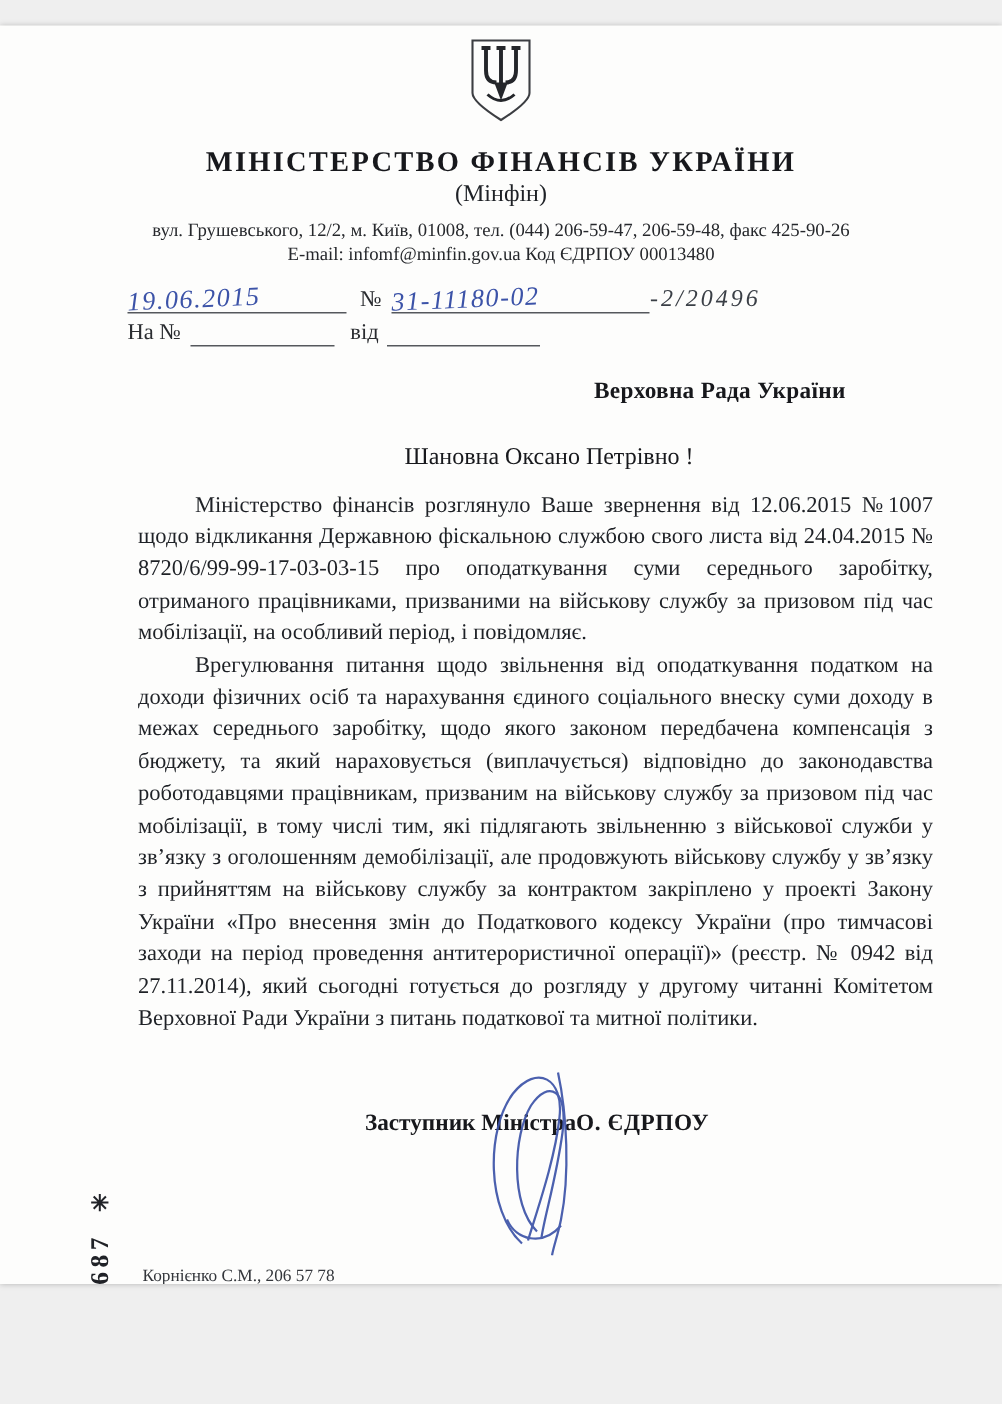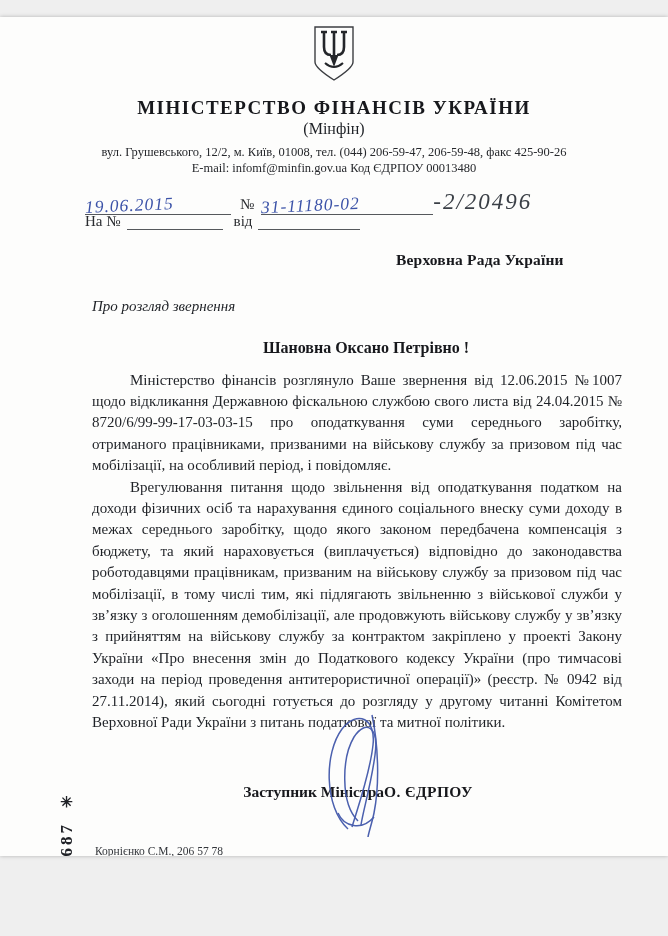--- a/index.html
+++ b/index.html
@@ -44,39 +44,39 @@
   .blank-vid { width:102px; margin-left:6px; }
   .no-label  { margin-left:9px; }
   .vid-label { margin-left:11px; }
   .hw {
     font-style:italic;
     font-size:17.5px;
     letter-spacing:1px;
     white-space:nowrap;
   }
   .hw-blue { color:#3c53a8; display:inline-block; transform:rotate(-2.5deg) translateY(-1px); }
-  .hw-dark { color:#3a3f46; font-size:23px; letter-spacing:2px; }
+  .hw-dark { color:#3a3f46; font-size:16px; letter-spacing:2px; }
 
   
   .recipient {
     margin:16px 0 0 396px;
     font-weight:bold; font-size:15.5px;
     line-height:21.5px; color:#17181c;
     letter-spacing:.2px;
   }
 
   
   .subject {
     margin:27px 0 0 92px;
     font-style:italic; font-size:15px;
   }
   .salutation {
     margin:24px 28px 0 92px;
     text-align:center;
-    font-weight:bold; font-size:16px; color:#17181c;
+    font-weight:normal; font-size:16px; color:#17181c;
   }
 
   
   .body-p {
     margin:13px 46px 0 92px;
     text-align:justify;
     text-indent:38px;
     font-size:15px;
     line-height:21.4px;
     color:#1e2126;
@@ -140,21 +140,20 @@
     </div>
     <div class="ref-row">
       <span>На  №</span><span class="u-line blank-na"></span><span class="vid-label">від</span><span class="u-line blank-vid"></span>
     </div>
   </div>
 
   <div class="recipient">
     <div>Верховна Рада України</div>
   </div>
 
-  <div class="subject">Про розгляд звернення</div>
   <div class="salutation">Шановна Оксано Петрівно !</div>
 
   <p class="body-p">Міністерство фінансів розглянуло Ваше звернення від 12.06.2015 №1007 щодо відкликання Державною фіскальною службою свого листа від 24.04.2015 № 8720/6/99-99-17-03-03-15 про оподаткування суми середнього заробітку, отриманого працівниками, призваними на військову службу за призовом під час мобілізації, на особливий період, і повідомляє.</p>
   <p class="body-p">Врегулювання питання щодо звільнення від оподаткування податком на доходи фізичних осіб та нарахування єдиного соціального внеску суми доходу в межах середнього заробітку, щодо якого законом передбачена компенсація з бюджету, та який нараховується (виплачується) відповідно до законодавства роботодавцями працівникам, призваним на військову службу за призовом під час мобілізації, в тому числі тим, які підлягають звільненню з військової служби у зв’язку з оголошенням демобілізації, але продовжують військову службу у зв’язку з прийняттям на військову службу за контрактом закріплено у проекті Закону України «Про внесення змін до Податкового кодексу України (про тимчасові заходи на період проведення антитерористичної операції)» (реєстр. № 0942 від 27.11.2014), який сьогодні готується до розгляду у другому читанні Комітетом Верховної Ради України з питань податкової та митної політики.</p>
 
   <div class="sig-row">
     <span class="sig-pos">Заступник Міністра</span>
     <span class="sig-name">О. ЄДРПОУ</span>
   </div>
 

